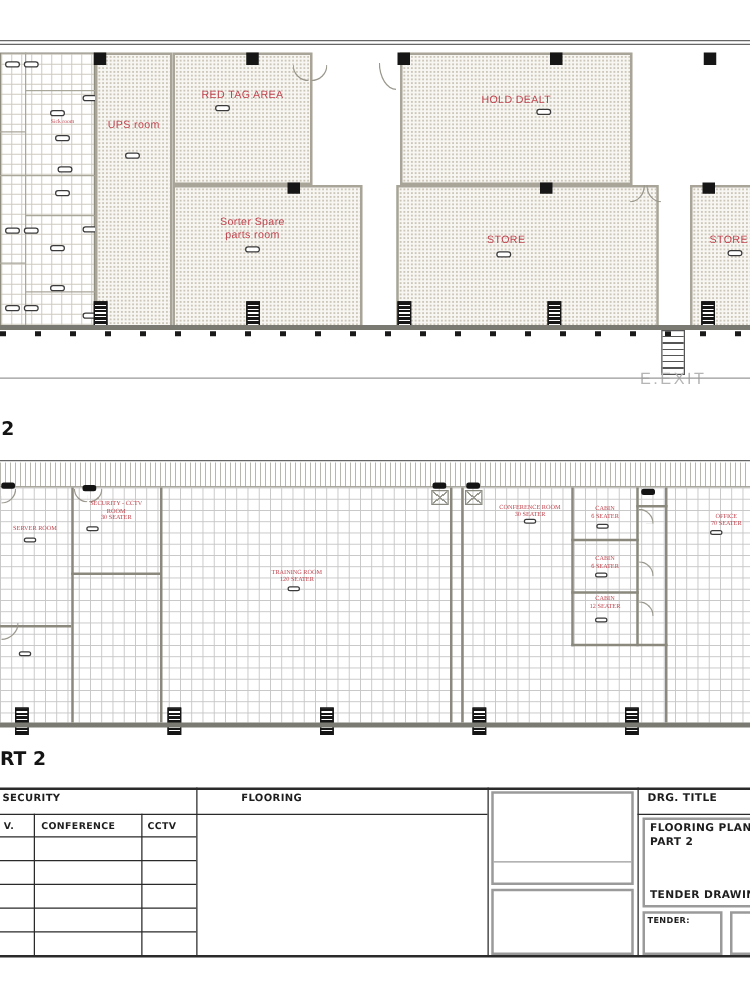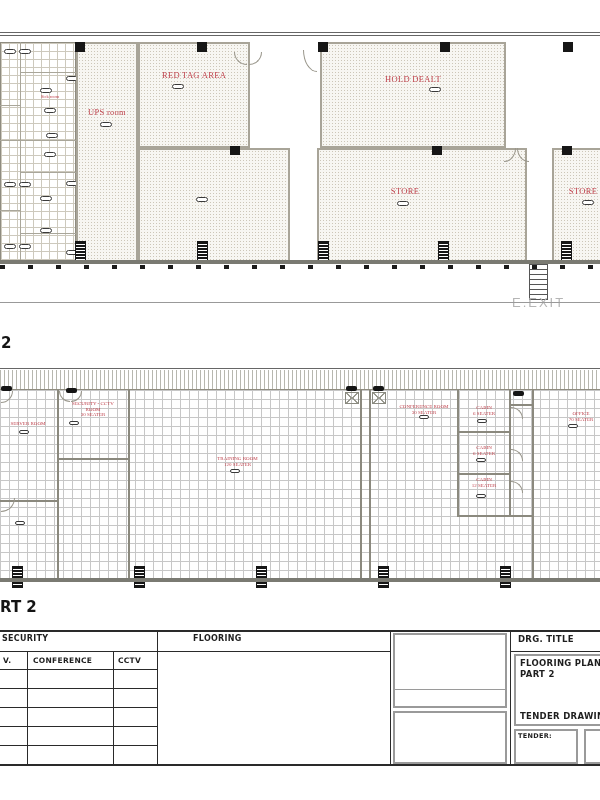--- a/index.html
+++ b/index.html
@@ -21,21 +21,21 @@
   .eq{width:12px;height:5px;border:1px solid #3a3a3a;border-radius:3px;background:#fff;box-sizing:border-box}
   .eq2{width:10px;height:4px;border:1px solid #3a3a3a;border-radius:2px;background:#fff;box-sizing:border-box}
   .beq{width:11px;height:5px;background:#141414;border-radius:2px}
   .arca{border:solid #9a978c;border-width:0 1px 1px 0;border-radius:0 0 100% 0;box-sizing:border-box}
   .arcb{border:solid #9a978c;border-width:0 0 1px 1px;border-radius:0 0 0 100%;box-sizing:border-box}
   .arcc{border:solid #9a978c;border-width:1px 1px 0 0;border-radius:0 100% 0 0;box-sizing:border-box}
   .xd{border:1px solid #8a8a80;background:linear-gradient(to top right,transparent 46%,#9a9a90 46% 54%,transparent 54%),linear-gradient(to bottom right,transparent 46%,#9a9a90 46% 54%,transparent 54%);box-sizing:border-box}
   .stair{border:1px solid #555;background-image:repeating-linear-gradient(0deg,transparent 0 4px,#555 4px 5px);box-sizing:border-box}
   .tick{background-image:repeating-linear-gradient(90deg,#1a1a1a 0 5px,transparent 5px 28px)}
   
-  .rl{font-family:Liberation Serif, serif;color:#c0454f;font-size:8.5px;line-height:10px;text-align:center;letter-spacing:.3px}
+  .rl{font-family:Liberation Sans, sans-serif;color:#c0454f;font-size:8.5px;line-height:10px;text-align:center;letter-spacing:.3px}
   .rls{font-family:"Liberation Serif",serif;color:#c0454f;font-size:4.5px;line-height:5px;text-align:center}
   .rl2{font-family:"Liberation Serif",serif;color:#c0454f;font-size:5px;line-height:5.5px;text-align:center}
   .rl span,.rl2 span{display:block}
   .cap{font-family:"DejaVu Sans",sans-serif;font-weight:bold;font-size:15px;color:#141414}
   .tbt{font-family:"DejaVu Sans",sans-serif;font-weight:bold;color:#1e1e1e;font-size:8px;letter-spacing:.3px;white-space:nowrap}
   .exit{color:#b5b5b5;font-size:13px;letter-spacing:2px;font-family:"Liberation Sans",sans-serif}
   .gb{border:2px solid #9a9a9a;box-sizing:border-box;background:#fff}
 </style>
 </head>
 <body>
@@ -67,32 +67,36 @@
     <div class="abs eq" style="left:4px;top:182px"></div>
     <div class="abs eq" style="left:19px;top:182px"></div>
     <div class="abs eq" style="left:66px;top:181px"></div>
     <div class="abs eq" style="left:40px;top:196px"></div>
     <div class="abs eq" style="left:40px;top:228px"></div>
     <div class="abs eq" style="left:4px;top:244px"></div>
     <div class="abs eq" style="left:19px;top:244px"></div>
     <div class="abs eq" style="left:66px;top:250px"></div>
 
     <div class="abs stip" style="left:76px;top:42px;width:62px;height:220px"></div>
-    <div class="abs rl" style="left:76px;top:107px;width:62px">UPS room</div>
+    <div class="abs rl" style="left:76px;top:94px;width:62px">UPS room</div>
     <div class="abs eq" style="left:100px;top:122px"></div>
 
     <div class="abs stip" style="left:138px;top:42px;width:112px;height:106px"></div>
     <div class="abs rl" style="left:138px;top:70px;width:112px">RED TAG AREA</div>
     <div class="abs eq" style="left:172px;top:84px"></div>
 
     <div class="abs stip" style="left:320px;top:42px;width:186px;height:106px"></div>
     <div class="abs rl" style="left:320px;top:74px;width:186px">HOLD DEALT</div>
     <div class="abs eq" style="left:429px;top:87px"></div>
 
     <div class="abs stip" style="left:138px;top:148px;width:152px;height:114px"></div>
+    <div class="abs rl" style="left:137px;top:172px;width:130px">
+      <span>Sorter Spare</span>
+      <span>parts room</span>
+    </div>
     <div class="abs eq" style="left:196px;top:197px"></div>
 
     <div class="abs stip" style="left:317px;top:148px;width:210px;height:114px"></div>
     <div class="abs rl" style="left:340px;top:186px;width:130px">STORE</div>
     <div class="abs eq" style="left:397px;top:201px"></div>
 
     <div class="abs stip" style="left:552px;top:148px;width:58px;height:114px"></div>
     <div class="abs rl" style="left:553px;top:186px;width:60px">STORE</div>
     <div class="abs eq" style="left:582px;top:200px"></div>
 

